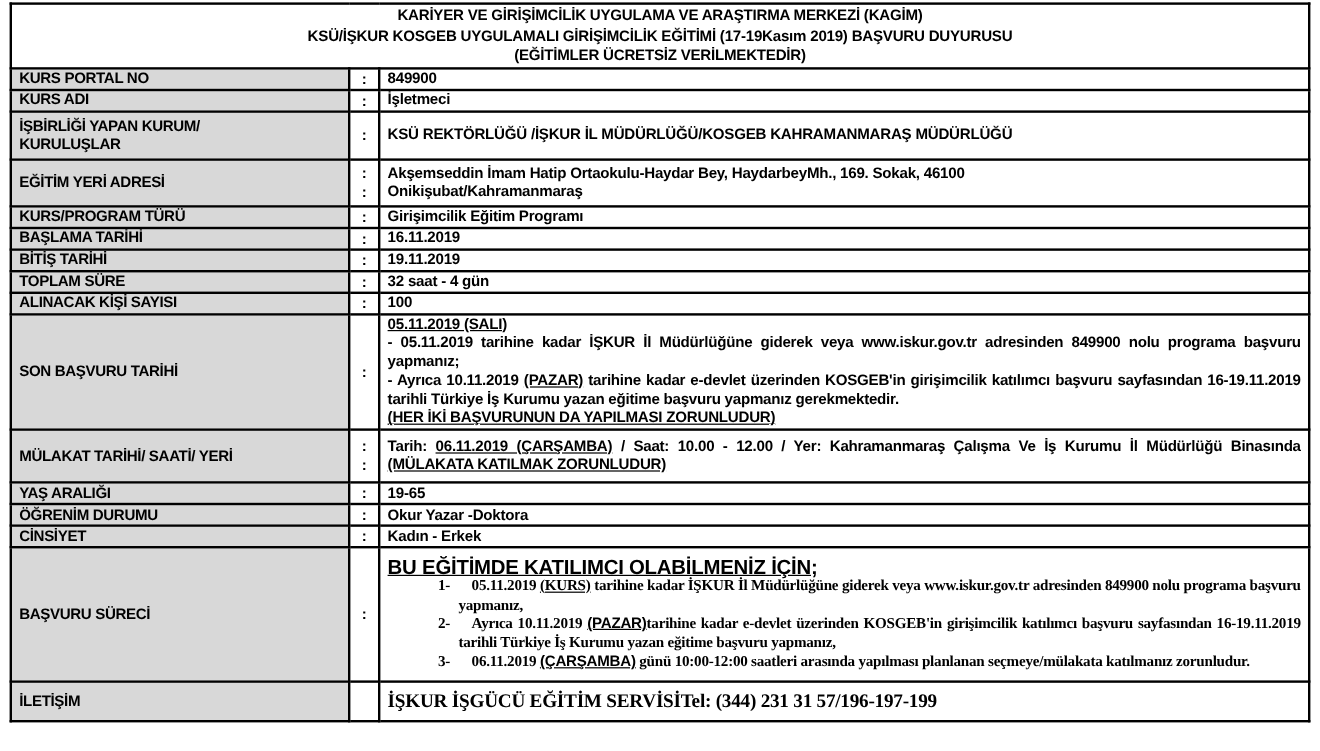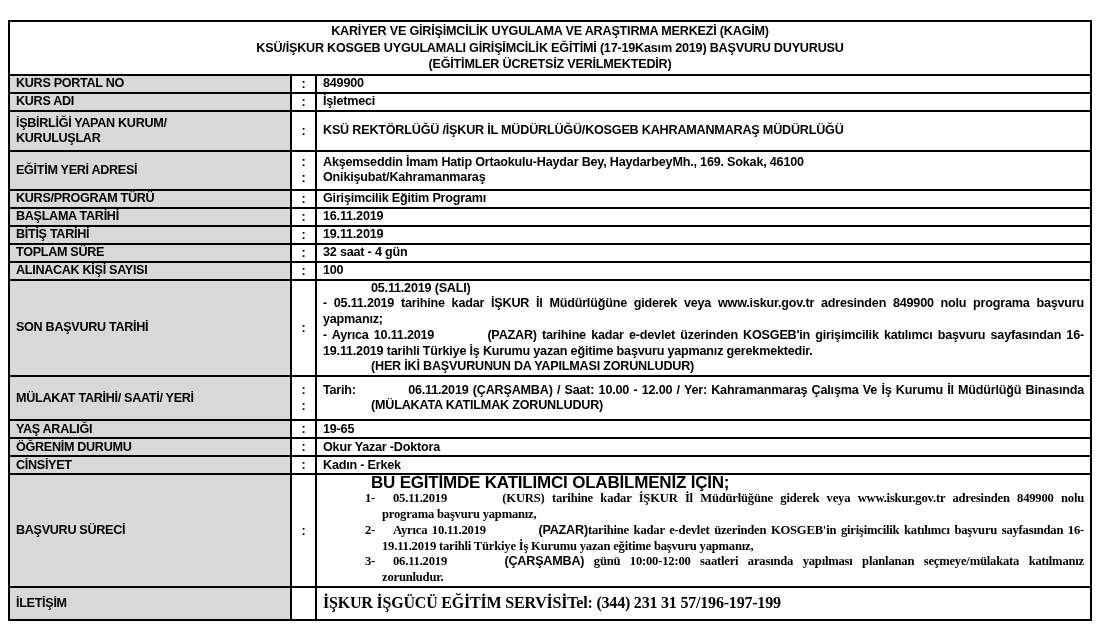--- a/index.html
+++ b/index.html
@@ -1,21 +1,21 @@
 <!DOCTYPE html>
 <html><head>
 <meta charset="utf-8">
 <style>
   html,body { margin:0; padding:0; background:#ffffff; }
   .page {
     position:relative; width:1100px; height:626px; background:#ffffff;
     font-family:"Liberation Sans", sans-serif; color:#000;
   }
   table.doc {
-    position:absolute; left:8px; top:20px; width:1084px;
+    position:absolute; left:8px; top:2px; width:1084px;
     border-collapse:collapse; table-layout:fixed;
   }
   table.doc td {
     border:2px solid #000; padding:0 6px; vertical-align:middle;
     overflow:hidden;
   }
   
   td.hdr { text-align:center; padding:2px 4px; }
   td.hdr div {
     font-weight:bold; font-size:12.6px; line-height:16.5px; letter-spacing:-0.2px;
@@ -25,21 +25,21 @@
     background:#d8d8d8; font-weight:bold;
     font-size:12.6px; line-height:15px; letter-spacing:-0.3px;
     padding-left:7px;
   }
   
   td.col { text-align:center; font-weight:bold; font-size:12.5px; padding:0 2px; }
   td.col .stack div { line-height:16px; }
   
   td.val { font-weight:bold; font-size:12.6px; line-height:15.5px; letter-spacing:-0.2px; }
   td.val .ln { line-height:15.5px; }
-  .u { text-underline-offset:1px;margin-left:48px; }
+  .u { text-decoration:underline; text-underline-offset:1px; }
   .just { text-align:justify; }
   .sans  { font-family:"Liberation Sans", sans-serif; }
 
   
   .multi p { margin:0; line-height:15.8px; }
   
   .bs { font-family:"Liberation Serif", serif; font-size:13.4px; letter-spacing:0; }
   .bs .bs-head {
     font-family:"Liberation Sans", sans-serif; font-size:17px;
     letter-spacing:-0.2px; line-height:16px;

